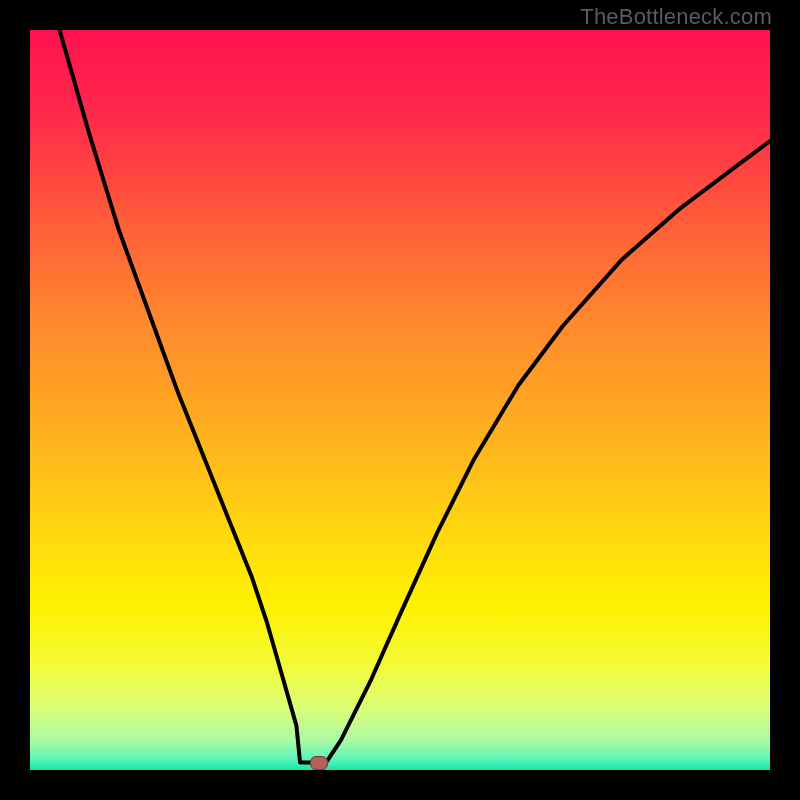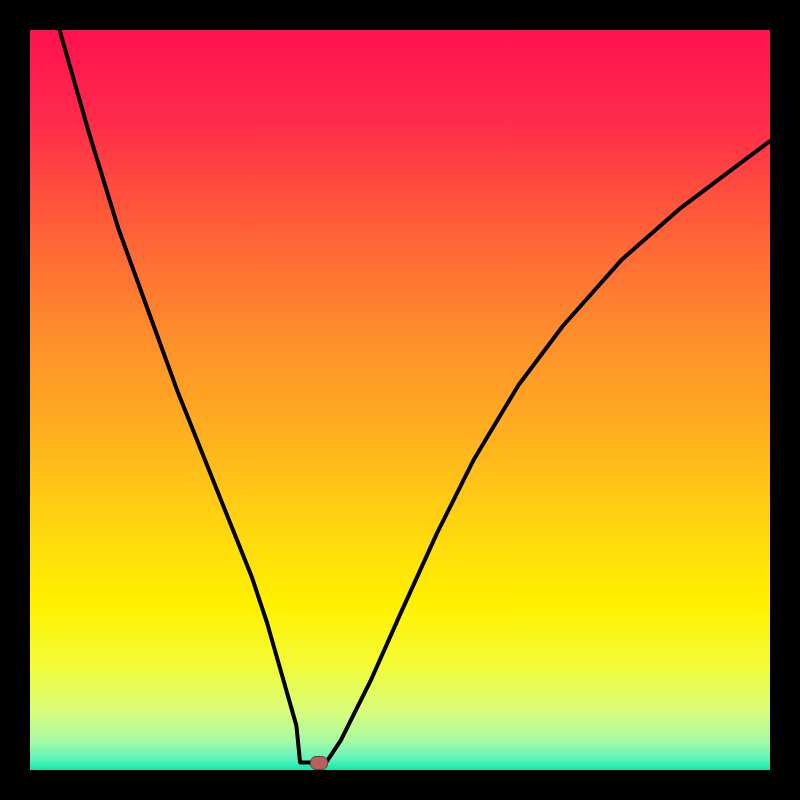--- a/index.html
+++ b/index.html
@@ -40,20 +40,21 @@
     height: 12px;
     border-radius: 6px;
     transform: translate(-50%, -50%);
   }
 </style>
 </head>
 <body>
 
 <div class="frame">
 
+  <div class="watermark">TheBottleneck.com</div>
 
   <div class="plot">
     <svg id="chart-svg" width="740" height="740" viewBox="0 0 740 740">
       <defs>
         <linearGradient id="bg-grad" x1="0" y1="0" x2="0" y2="1">
             <stop offset="0%" stop-color="#ff124f"></stop>
             <stop offset="12%" stop-color="#ff2a4b"></stop>
             <stop offset="25%" stop-color="#ff5a3a"></stop>
             <stop offset="40%" stop-color="#ff8a2d"></stop>
             <stop offset="55.00000000000001%" stop-color="#ffb11f"></stop>

